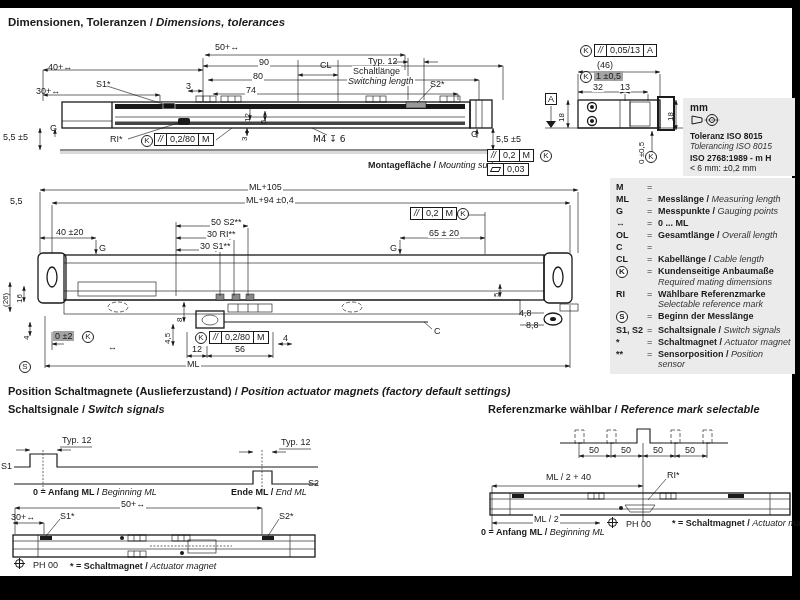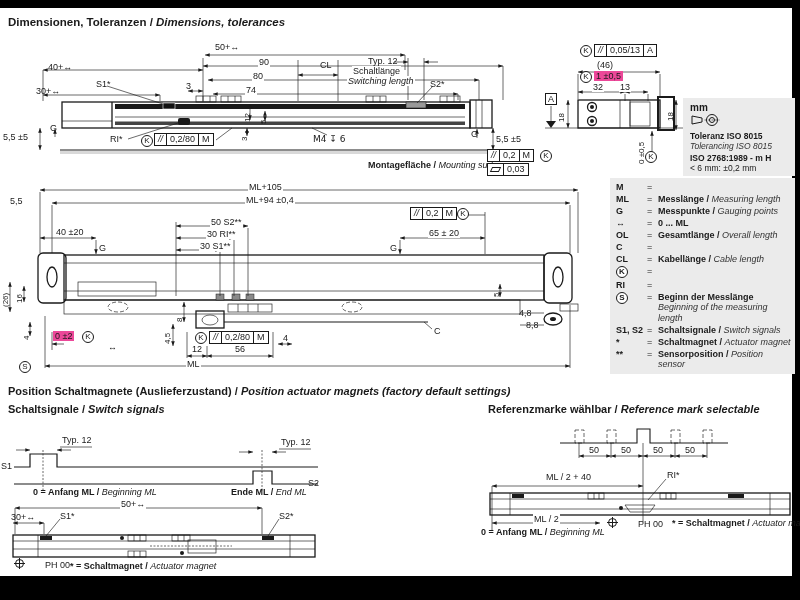--- a/index.html
+++ b/index.html
@@ -4,33 +4,33 @@
 <style>
   *{margin:0;padding:0;box-sizing:border-box}
   html,body{width:800px;height:600px}
   body{position:relative;background:#fff;font-family:"Liberation Sans","DejaVu Sans",sans-serif;color:#1a1a1a;overflow:hidden}
   .bar{position:absolute;background:#000}
   .lbl{position:absolute;font-size:9px;line-height:10px;white-space:nowrap}
   .s8{font-size:8px}
   .b{font-weight:bold}
   .it{font-style:italic}
   .bg{background:#fff;padding:0 1px}
-  .gbg{background:#ec4899;padding:0 2px}
+  .gbg{background:#a3a3a3;padding:0 2px}
   .rot{transform-origin:0 0;transform:rotate(-90deg)}
   .ttl{position:absolute;font-size:11.5px;font-weight:bold;white-space:nowrap}
   .ttl .it{font-style:italic}
   .fcf{position:absolute;display:flex;align-items:stretch;border:1px solid #1a1a1a;background:#fff;height:13px;font-size:9px;line-height:11px}
   .fcf>span{display:flex;align-items:center;padding:0 3px;border-right:1px solid #1a1a1a}
   .fcf>span:last-child{border-right:none}
   .circ{position:absolute;width:12px;height:12px;border:1px solid #1a1a1a;border-radius:50%;font-size:8px;line-height:10px;display:flex;align-items:center;justify-content:center;background:#fff}
   .circ.inl{position:static;display:inline-flex;margin-right:3px;flex:none}
   .databox{position:absolute;width:12px;height:12px;border:1px solid #1a1a1a;font-size:9px;display:flex;align-items:center;justify-content:center;background:#fff}
   .graybox{position:absolute;background:#ebebeb}
   .para-icon{display:inline-block;width:9px;height:5px;border:1px solid #1a1a1a;transform:skewX(-25deg)}
-  .ph{position:absolute;font-size:9px;display:flex;align-items:center;gap:20px;white-space:nowrap}
+  .ph{position:absolute;font-size:9px;display:flex;align-items:center;gap:8px;white-space:nowrap}
   
   .tol{padding:5px 0 0 7px;font-size:8.5px;line-height:10px}
   .tol .mm{font-weight:bold;font-size:10px}
   .tol .tb{font-weight:bold;margin-top:2px}
   .tol .ti{font-style:italic;color:#333}
   
   .legend{padding:4px 4px 0 6px;font-size:9px;line-height:10.5px}
   .lrow{display:flex;margin-bottom:1.5px}
   .lterm{width:31px;flex:none;font-weight:bold;display:flex;align-items:flex-start}
   .leq{width:11px;flex:none}
@@ -452,31 +452,33 @@
   <div class="lrow">
     <span class="lterm">CL</span>
       <span class="leq">=</span>
     <span class="ltext"><span class="lde">Kabellänge /</span> <span class="len">Cable length</span></span>
   </div>
   <div class="lrow two">
     <span class="lterm">
         <span class="circ inl">K</span>
       </span>
       <span class="leq">=</span>
+    <span class="ltext"><span class="lde">Kundenseitige Anbaumaße</span> <span class="len">Required mating dimensions</span></span>
   </div>
   <div class="lrow two">
     <span class="lterm">RI</span>
       <span class="leq">=</span>
+    <span class="ltext"><span class="lde">Wählbare Referenzmarke</span> <span class="len">Selectable reference mark</span></span>
   </div>
   <div class="lrow two">
     <span class="lterm">
         <span class="circ inl">S</span>
       </span>
       <span class="leq">=</span>
-    <span class="ltext"><span class="lde">Beginn der Messlänge</span> <span class="len">Beginning of the measuring length</span></span>
+    <span class="ltext"><span class="lde">Beginn der Messlänge</span> </span>
   </div>
   <div class="lrow">
     <span class="lterm">S1, S2</span>
       <span class="leq">=</span>
     <span class="ltext"><span class="lde">Schaltsignale /</span> <span class="len">Switch signals</span></span>
   </div>
   <div class="lrow">
     <span class="lterm">*</span>
       <span class="leq">=</span>
     <span class="ltext"><span class="lde">Schaltmagnet /</span> <span class="len">Actuator magnet</span></span>

